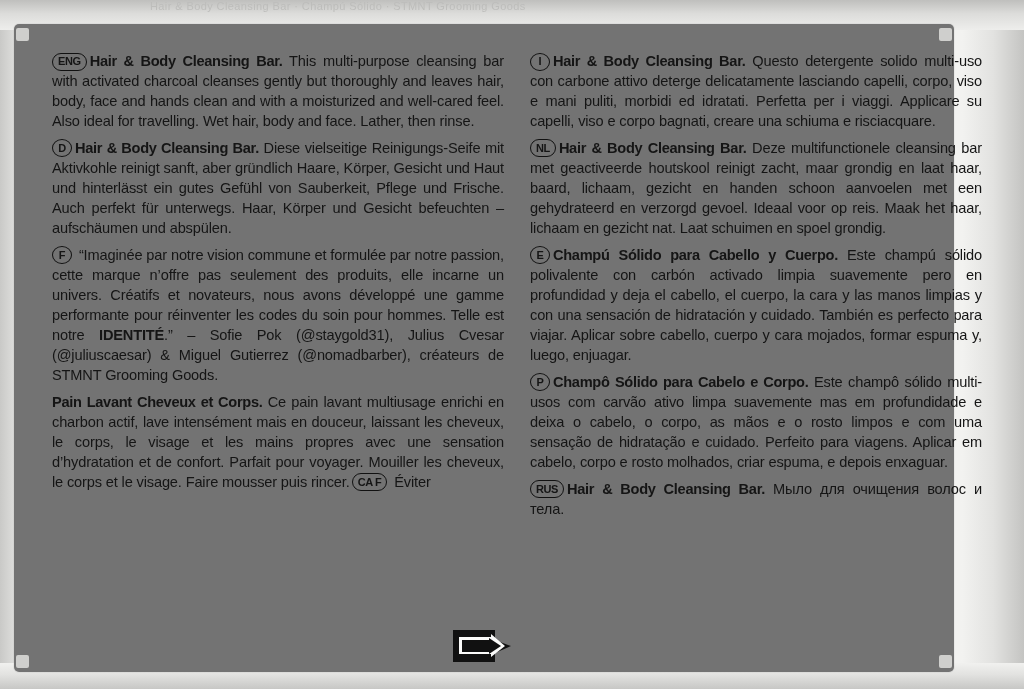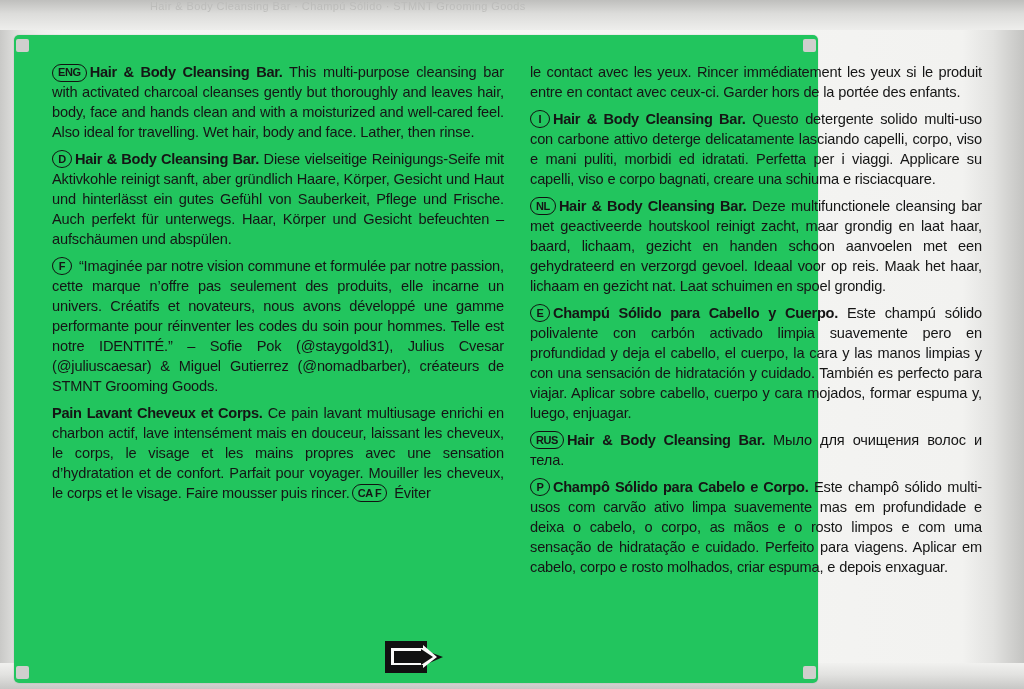--- a/index.html
+++ b/index.html
@@ -41,25 +41,24 @@
     font-size: 11px;
     color: #bdbdbb;
     letter-spacing: 0.4px;
     white-space: nowrap;
     overflow: hidden;
   }
   
   .label {
     position: absolute;
     left: 14px; top: 24px;
-    width: 804px; height: 648px;
-    background: #22c55e;
+    width: 940px; height: 648px;
+    background: #737373;
     border-radius: 5px;
     box-shadow: 0 0 0 1px rgba(0,0,0,0.04);
-    margin-top: 11px;
   }
   .corner {
     position: absolute;
     width: 13px; height: 13px;
     background: #cfcfcd;
     border-radius: 2px;
   }
   .c-tl { left: 2px;  top: 4px; }
   .c-tr { right: 2px; top: 4px; }
   .c-bl { left: 2px;  bottom: 4px; }
@@ -108,21 +107,21 @@
     font-family: "Liberation Sans", sans-serif;
   }
   .badge.wide {
     border-radius: 9px;
     padding: 2.5px 5px;
     letter-spacing: -0.4px;
   }
   .badge.inline-mid {
     margin-left: 2px;
   }
-  .identite { font-weight: normal; letter-spacing: -0.2px; }
+  .identite { font-weight: bold; letter-spacing: -0.2px; }
   .pt-just { text-align: justify; }
   .arrow-wrap {
     position: absolute;
     left: 50%;
     transform: translateX(-50%);
     bottom: 10px;
     width: 70px; height: 36px;
   }
   .arrow-svg { display:block; }
 </style>
@@ -159,42 +158,39 @@
         </p>
 
         <p class="para">
           <span class="bold-lead">Pain Lavant Cheveux et Corps.</span><span> Ce pain lavant multiusage enrichi en charbon actif, lave intensément mais en douceur, laissant les cheveux, le corps, le visage et les mains propres avec une sensation d’hydratation et de confort. Parfait pour voyager. Mouiller les cheveux, le corps et le visage. Faire mousser puis rincer.</span><span class="badge wide inline-mid">CA F</span><span> Éviter</span>
         </p>
 
       </div>
 
       <div class="col">
 
-        <p class="para">
-          <span>le contact avec les yeux. Rincer immédiatement les yeux si le produit entre en contact avec ceux-ci. Garder hors de la portée des enfants.</span>
-        </p>
 
         <p class="para">
           <span class="badge">I</span><span class="bold-lead">Hair &amp; Body Cleansing Bar.</span><span> Questo detergente solido multi-uso con carbone attivo deterge delicatamente lasciando capelli, corpo, viso e mani puliti, morbidi ed idratati. Perfetta per i viaggi. Applicare su capelli, viso e corpo bagnati, creare una schiuma e risciacquare.</span>
         </p>
 
         <p class="para">
           <span class="badge wide">NL</span><span class="bold-lead">Hair &amp; Body Cleansing Bar.</span><span> Deze multifunctionele cleansing bar met geactiveerde houtskool reinigt zacht, maar grondig en laat haar, baard, lichaam, gezicht en handen schoon aanvoelen met een gehydrateerd en verzorgd gevoel. Ideaal voor op reis. Maak het haar, lichaam en gezicht nat. Laat schuimen en spoel grondig.</span>
         </p>
 
         <p class="para">
           <span class="badge">E</span><span class="bold-lead">Champú Sólido para Cabello y Cuerpo.</span><span> Este champú sólido polivalente con carbón activado limpia suavemente pero en profundidad y deja el cabello, el cuerpo, la cara y las manos limpias y con una sensación de hidratación y cuidado. También es perfecto para viajar. Aplicar sobre cabello, cuerpo y cara mojados, formar espuma y, luego, enjuagar.</span>
-        </p>
-
-        <p class="para">
-          <span class="badge wide">RUS</span><span class="bold-lead">Hair &amp; Body Cleansing Bar.</span><span> Мыло для очищения волос и тела.</span>
         </p>
 
         <p class="para pt-just">
           <span class="badge">P</span><span class="bold-lead">Champô Sólido para Cabelo e Corpo.</span><span> Este champô sólido multi-usos com carvão ativo limpa suavemente mas em profundidade e deixa o cabelo, o corpo, as mãos e o rosto limpos e com uma sensação de hidratação e cuidado. Perfeito para viagens. Aplicar em cabelo, corpo e rosto molhados, criar espuma, e depois enxaguar.</span>
+        </p>
+
+        <p class="para">
+          <span class="badge wide">RUS</span><span class="bold-lead">Hair &amp; Body Cleansing Bar.</span><span> Мыло для очищения волос и тела.</span>
         </p>
 
       </div>
     </div>
 
     <div class="arrow-wrap">
       <svg class="arrow-svg" width="70" height="36" viewBox="0 0 70 36" aria-hidden="true">
         <path d="M4 4 L46 4 L46 14 L62 20 L46 27 L46 36 L4 36 Z" fill="#111111"></path>
         <path d="M10 11 L42 11 L42 8 L56 20 L42 31 L42 28 L10 28 Z" fill="#fbfbfa"></path>
         <path d="M13 14 L40 14 L40 12 L52 20 L40 28 L40 26 L13 26 Z" fill="#111111"></path>

